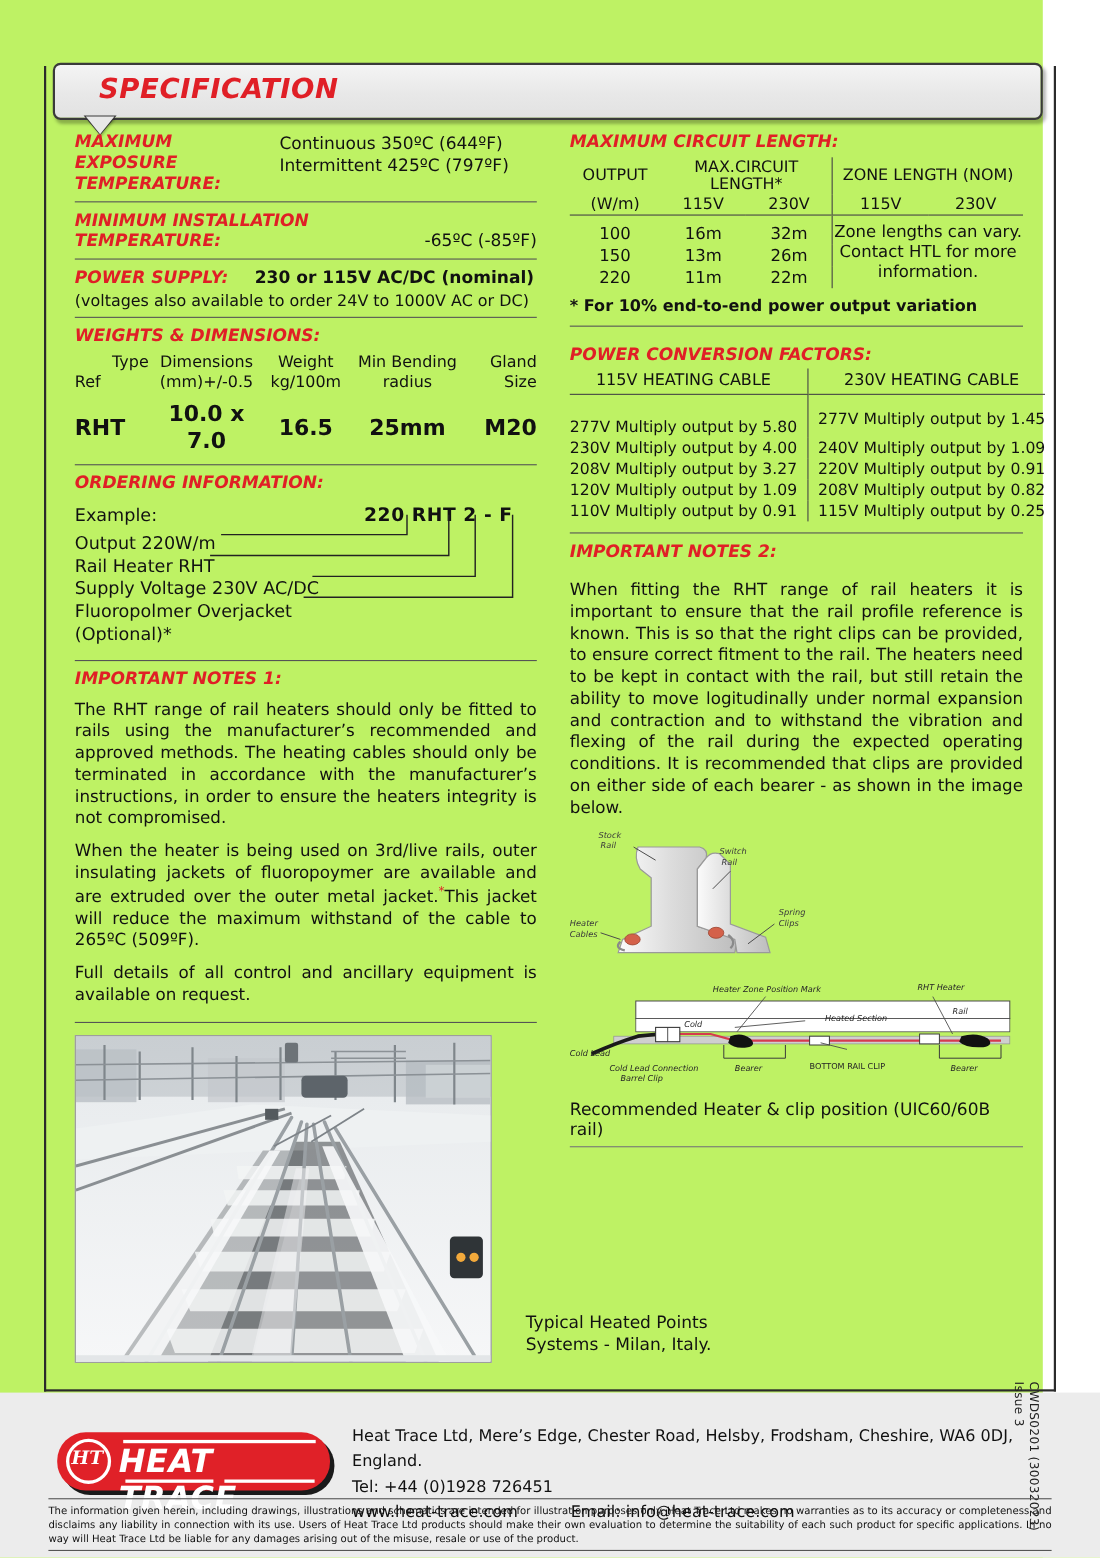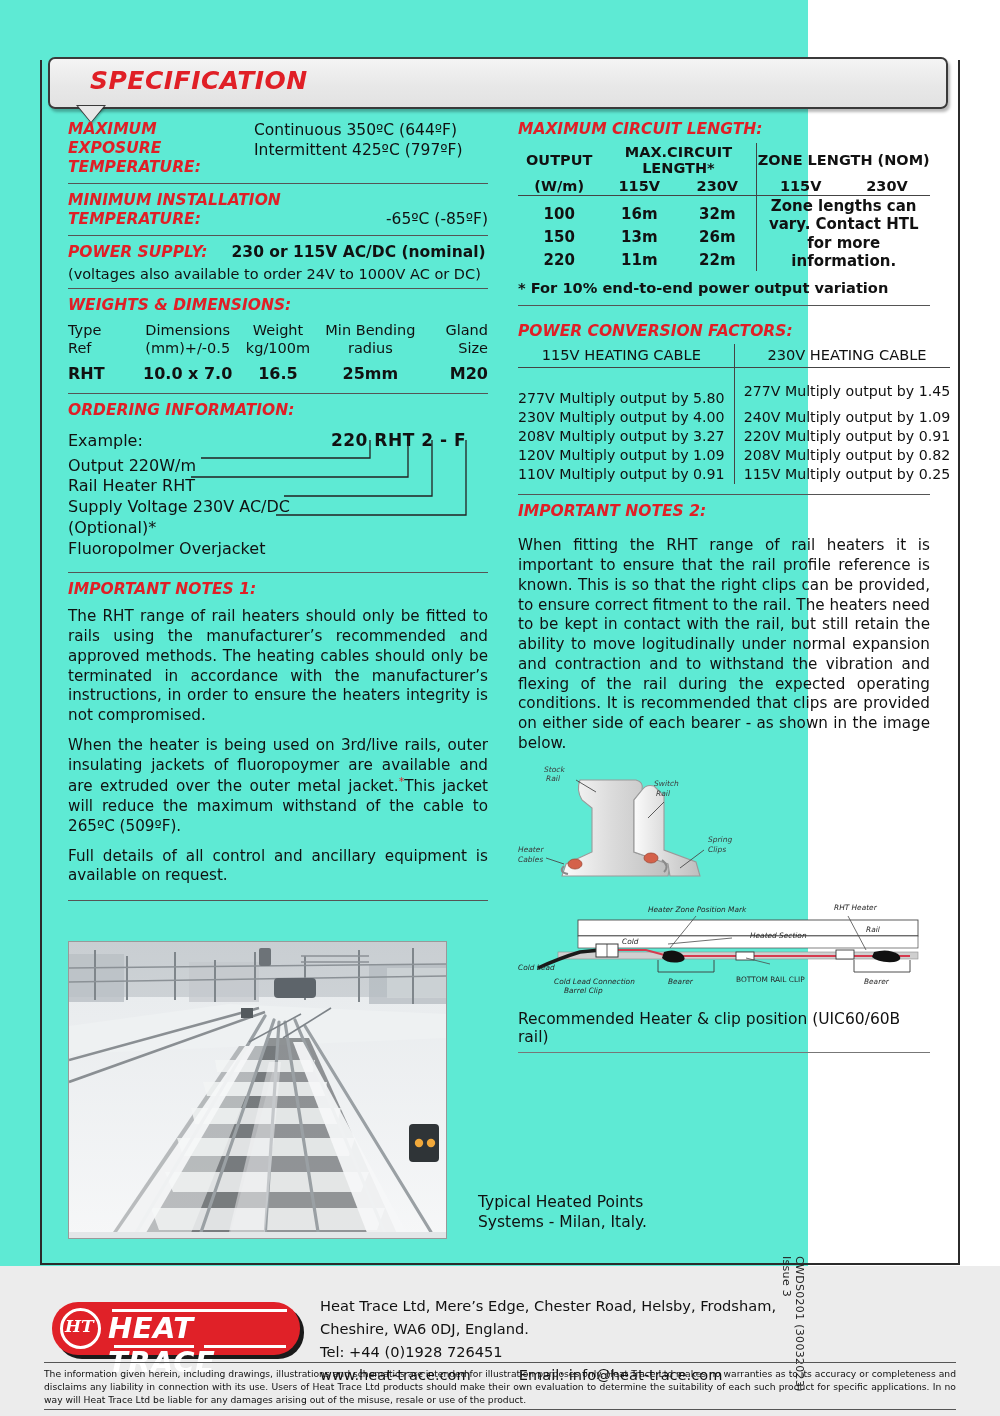--- a/index.html
+++ b/index.html
@@ -3,22 +3,22 @@
 <meta charset="utf-8">
 <style>
   html,body{margin:0;padding:0;}
   body{
     width:1000px;height:1416px;
     background:#ffffff;
     font-family:"DejaVu Sans", sans-serif;
     position:relative;overflow:hidden;
   }
   .page{
-    position:absolute;left:0;top:0;width:808px;height:1416px;
-    background:#5eead4;
+    position:absolute;left:0;top:0;width:948px;height:1416px;
+    background:#bef264;
   }
   
   .frame{
     position:absolute;left:40px;top:60px;width:920px;height:1205px;
     border-left:2px solid #2b2b2b;border-right:2px solid #2b2b2b;
     box-sizing:border-box;
   }
   .frame-bottom{
     position:absolute;left:40px;top:1263px;width:920px;height:2px;background:#2b2b2b;
   }
@@ -69,36 +69,36 @@
 
   .ps-row{display:flex;align-items:baseline;}
   .ps-label{flex:0 0 auto;margin-right:24px;}
   .note-small{font-size:14.5px;color:#111;margin-top:4px;}
 
   
   table{border-collapse:collapse;width:100%;}
   .wd{font-size:14.5px;color:#111;}
   .wd td{padding:1px 0;}
   .wd .hdr td{font-size:14.5px;}
-  .wd .datarow td{font-size:16px;font-weight:bold;padding-top:7px;}
+  .wd .datarow td{font-size:20px;font-weight:bold;padding-top:7px;}
 
   
   .ord{position:relative;font-size:16px;color:#111;line-height:1.30;}
   .ord .exline{display:flex;justify-content:space-between;align-items:baseline;}
   .ord .code{font-weight:bold;font-size:17px;letter-spacing:.5px;}
   .ordlist{margin-top:4px;}
   .ordlist div{white-space:nowrap;}
 
   
   .para{font-size:15.2px;color:#111;line-height:1.30;text-align:justify;margin:10px 0 0 0;}
   .para.first{margin-top:9px;}
   .sup{color:#e01f26;font-size:11px;vertical-align:super;}
 
   
-  .ct{width:100%;font-size:14.5px;color:#111;border-collapse:collapse;font-weight:bold;}
+  .ct{width:100%;font-size:14.5px;color:#111;border-collapse:collapse;}
   .ct td{padding:1px 0;text-align:center;}
   .ct .sep{border-left:1.5px solid #444;}
   .ct .topline td{border-top:1.5px solid #444;}
   .ct .dataz{font-size:15px;}
   .zone-note{font-size:15px;line-height:1.22;text-align:left;padding-left:14px;}
   .starnote{font-size:14.6px;font-weight:bold;color:#111;margin-top:8px;}
 
   
   .pcf{width:100%;border-collapse:collapse;font-size:14.2px;color:#111;}
   .pcf th{font-weight:normal;font-size:14.6px;padding:2px 0 4px 0;text-align:center;}
@@ -196,21 +196,21 @@
       <div class="note-small">(voltages also available to order 24V to 1000V AC or DC)</div>
     </div>
 
     <hr class="hr">
 
     <div>
       <div class="redhead" style="margin-bottom:6px;">WEIGHTS &amp; DIMENSIONS:</div>
       <table class="wd">
         <tbody>
             <tr class="hdr">
-          <td style="width:16%;text-align:left;">Type</td>
+          <td style="width:16%;text-align:right;">Type</td>
           <td style="width:25%;text-align:center;">Dimensions</td>
           <td style="width:18%;text-align:center;">Weight</td>
           <td style="width:26%;text-align:center;">Min Bending</td>
           <td style="width:15%;text-align:right;">Gland</td>
         </tr>
         <tr class="hdr">
           <td style="text-align:left;">Ref</td>
           <td style="text-align:center;">(mm)+/-0.5</td>
           <td style="text-align:center;">kg/100m</td>
           <td style="text-align:center;">radius</td>
@@ -232,22 +232,22 @@
     <div class="ord">
       <div class="redhead" style="margin-bottom:9px;">ORDERING INFORMATION:</div>
       <div class="exline">
         <span>Example:</span>
         <span class="code" style="padding-right:22px;">220 RHT  2 - F</span>
       </div>
       <div class="ordlist" style="position:relative;">
         <div>Output 220W/m</div>
         <div>Rail Heater RHT</div>
         <div>Supply Voltage 230V AC/DC</div>
+        <div>Fluoropolmer Overjacket</div>
         <div><span>(Optional)*</span></div>
-        <div>Fluoropolmer Overjacket</div>
 
         <svg width="420" height="92" style="position:absolute;left:0;top:-18px;pointer-events:none;">
           <path d="M302,2 L302,20 L133,20" stroke="#222" stroke-width="1.3" fill="none"></path>
           <path d="M340,2 L340,39 L123,39" stroke="#222" stroke-width="1.3" fill="none"></path>
           <path d="M364,2 L364,58 L216,58" stroke="#222" stroke-width="1.3" fill="none"></path>
           <path d="M398,2 L398,77 L208,77" stroke="#222" stroke-width="1.3" fill="none"></path>
         </svg>
       </div>
     </div>
 

